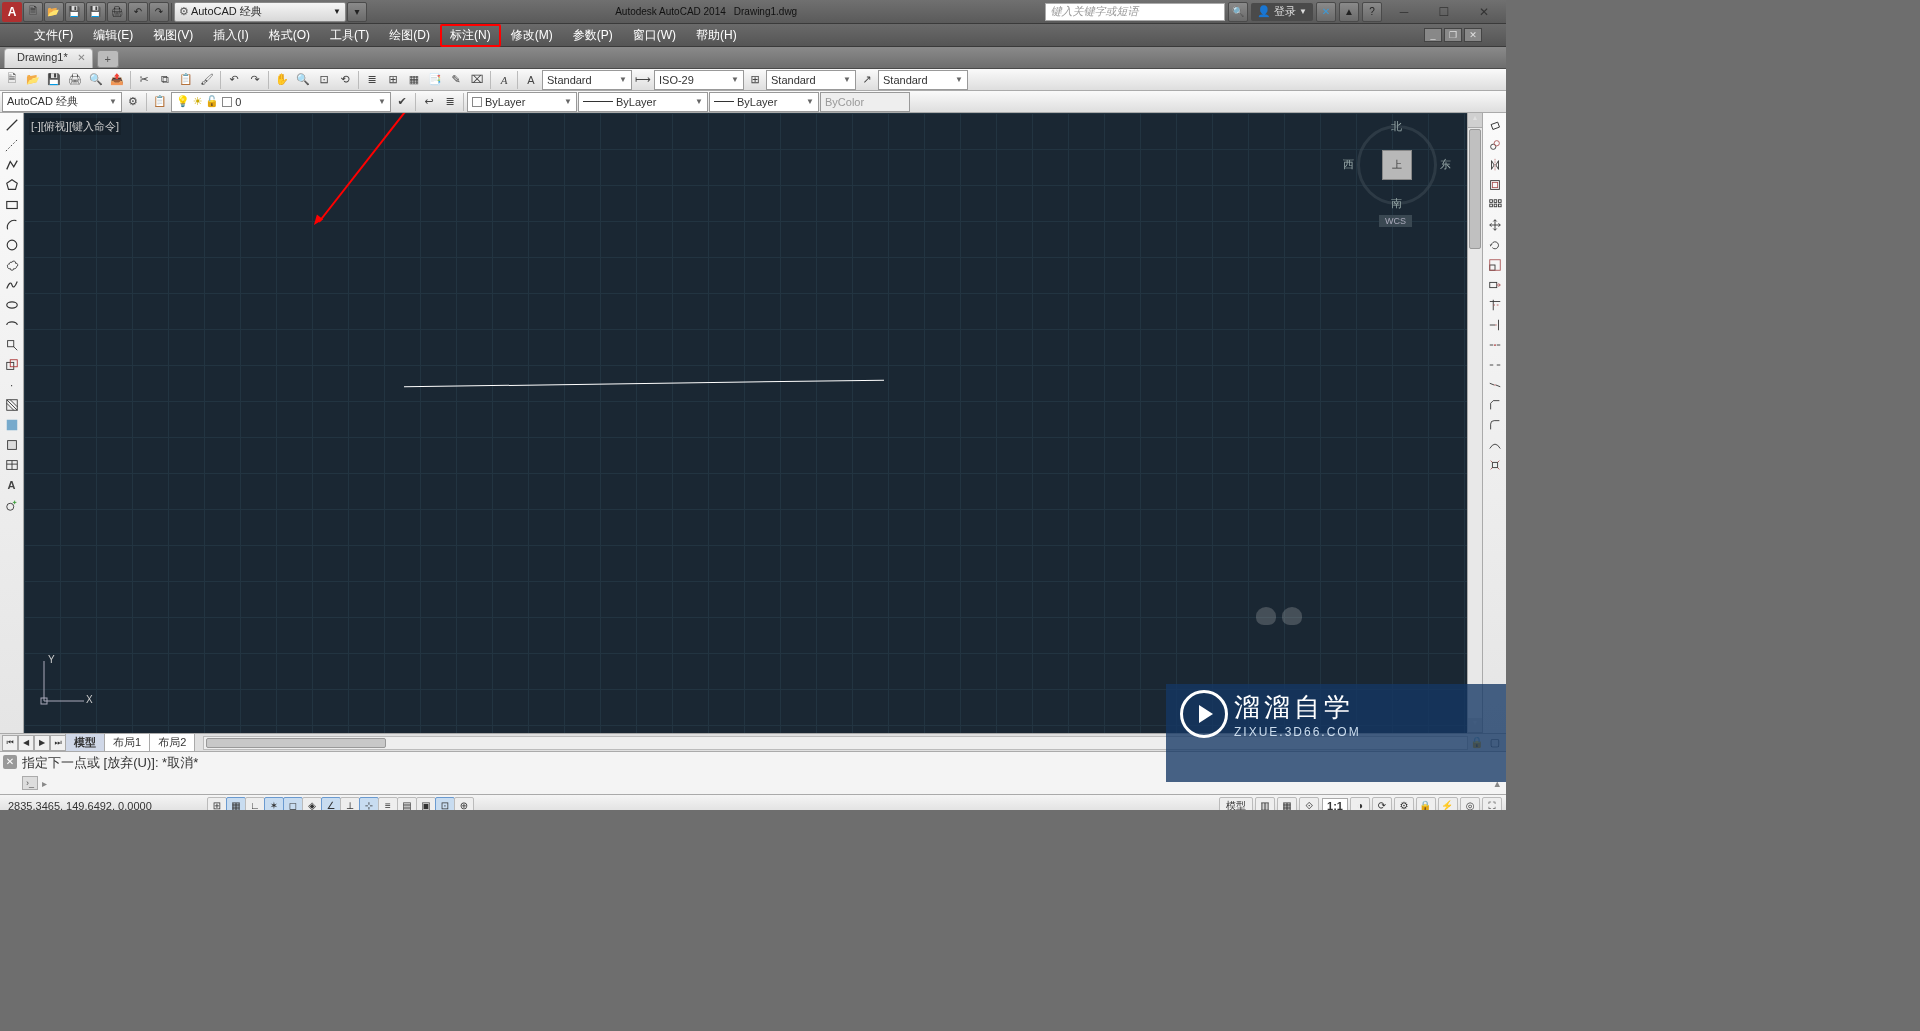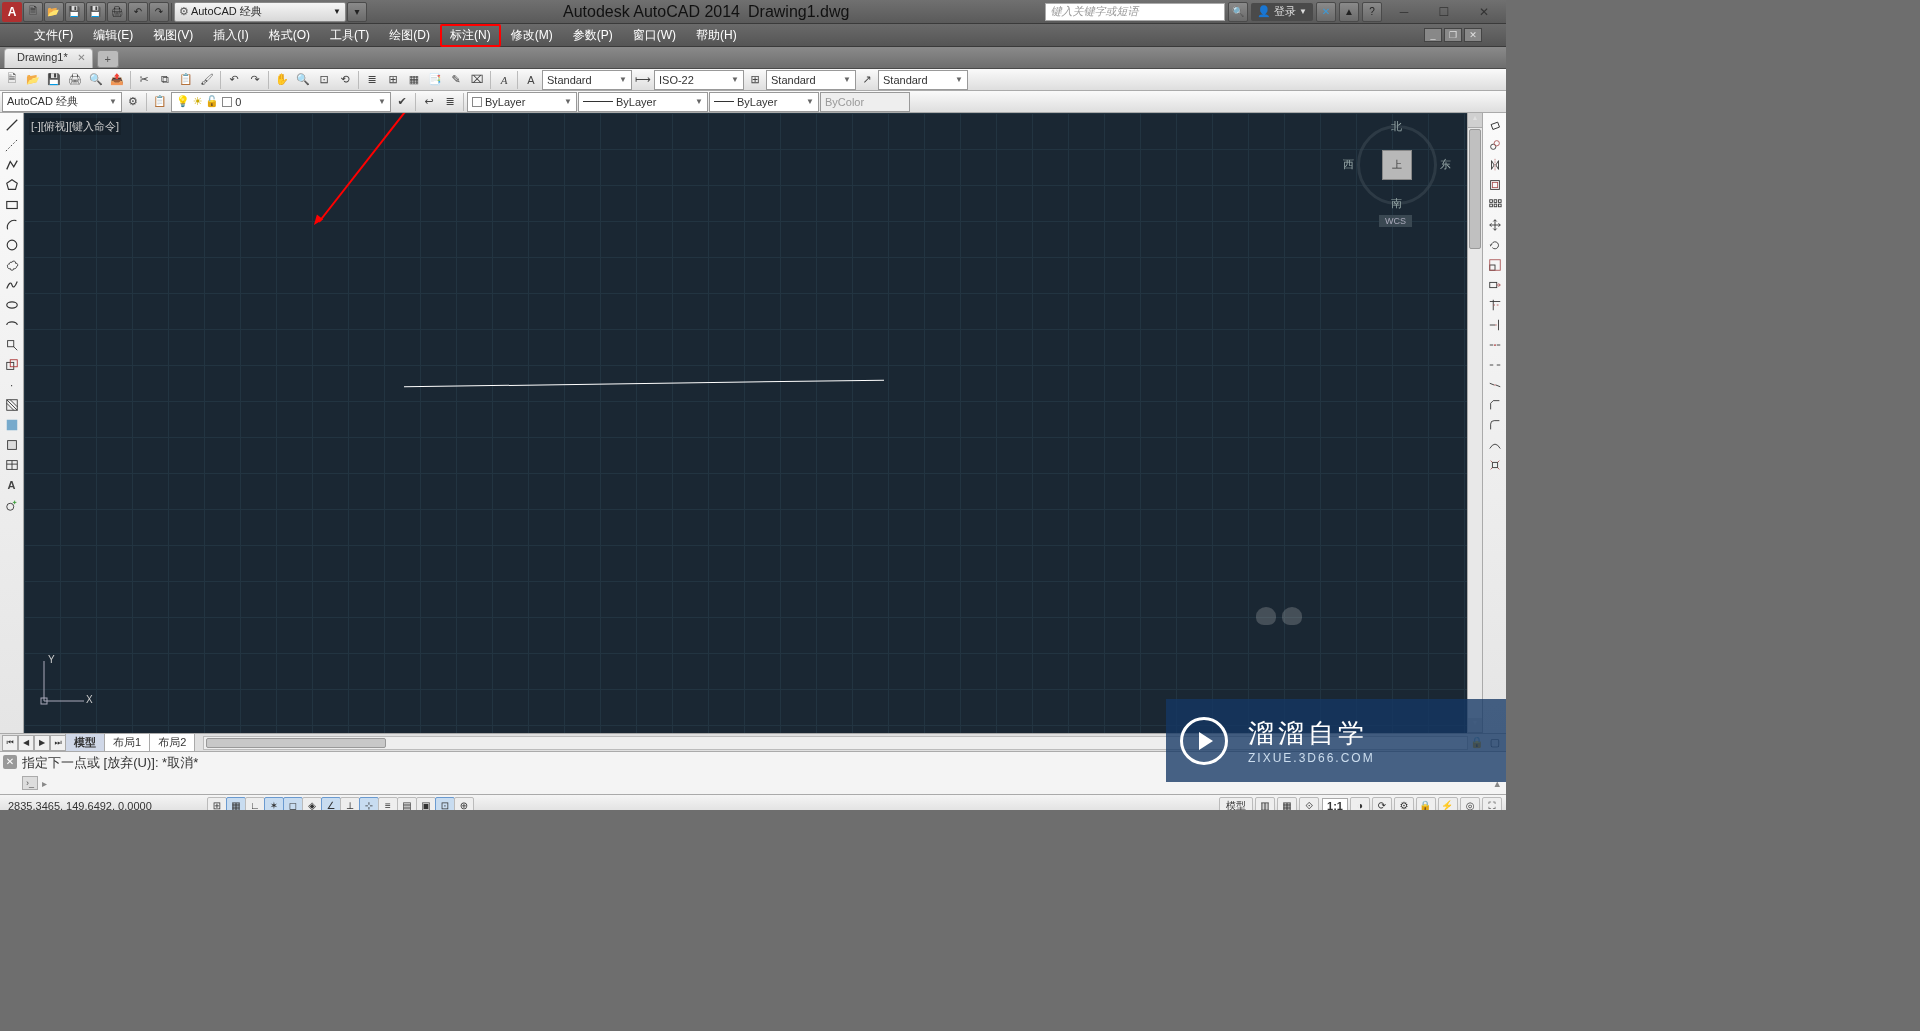--- a/index.html
+++ b/index.html
@@ -7,21 +7,21 @@
 
 
 .titlebar { height:24px; background:linear-gradient(#707070,#5a5a5a); display:flex; align-items:center; gap:2px; padding:0 2px; border-bottom:1px solid #3a3a3a;}
 .titlebar .tb-left { display:flex; align-items:center; gap:1px; }
 .titlebar .app-icon { width:20px; height:20px; background:#b03030; border-radius:2px; display:flex; align-items:center; justify-content:center; font-weight:bold; color:#fff; font-size:12px;}
 .tb-btn { width:20px; height:20px; border:1px solid #4a4a4a; background:linear-gradient(#8a8a8a,#6a6a6a); border-radius:2px; display:flex;align-items:center;justify-content:center;font-size:10px;color:#222;}
 .tb-sep { width:1px; height:18px; background:#4a4a4a; margin:0 1px;}
 .workspace-dd { height:20px; background:linear-gradient(#f5f5f5,#d8d8d8); border:1px solid #888; border-radius:2px; display:flex; align-items:center; padding:0 4px; gap:2px; width:172px; color:#222;}
 .workspace-dd .gear { color:#555;}
 .workspace-dd .arrow { margin-left:auto; font-size:8px;}
-.title-center { flex:1; text-align:center; font-size:16px; color:#111; display:flex; justify-content:center; gap:8px;}
+.title-center { flex:1; text-align:center; font-size:10px; color:#111; display:flex; justify-content:center; gap:8px;}
 .search-box { width:180px; height:18px; background:#fff; border:1px solid #aaa; display:flex; align-items:center; padding:0 4px; font-style:italic; color:#999; font-size:11px;}
 .tb-right { display:flex; align-items:center; gap:3px;}
 .signin { height:18px; display:flex; align-items:center; padding:0 6px; color:#ddd; background:#4a4a4a; border-radius:2px; gap:3px; font-size:11px;}
 .win-controls { display:flex; gap:0; margin-left:auto;}
 .win-ctrl { width:40px; height:22px; display:flex;align-items:center;justify-content:center;color:#333;font-size:12px;}
 
 
 .menubar { height:23px; background:linear-gradient(#6a6a6a,#555); display:flex; align-items:center; padding:0 24px; gap:0; border-bottom:1px solid #3a3a3a;}
 .menu-item { padding:3px 10px; color:#fff; font-size:12px; border-radius:2px;}
 .menu-item.hl { border:2px solid #ff0000; padding:1px 8px;}
@@ -84,21 +84,21 @@
 
 .statusbar { height:22px; background:linear-gradient(#f5f5f5,#dcdcdc); border-top:1px solid #aaa; display:flex; align-items:center; font-size:11px; color:#333; padding:0 4px; gap:4px;}
 .sb-coords { width:200px; padding-left:4px;}
 .sb-group { display:flex; gap:0;}
 .sb-btn { width:20px; height:18px; border:1px solid #bbb; background:#eee; display:flex;align-items:center;justify-content:center;font-size:10px; border-radius:2px; margin-left:-1px;}
 .sb-btn.on { background:#c8dcf0; border-color:#6a9ad0;}
 .sb-right { margin-left:auto; display:flex; align-items:center; gap:3px;}
 .scale-txt { background:#fff; border:1px solid #aaa; padding:0 4px; height:16px; display:flex;align-items:center;font-weight:bold;}
 
 
-.watermark { position:absolute; right:0; bottom:28px; width:340px; height:83px; background:rgba(20,55,100,.78); display:flex; align-items:center; padding:6px 14px; gap:20px; color:#fff;}
+.watermark { position:absolute; right:0; bottom:28px; width:340px; height:98px; background:rgba(20,55,100,.78); display:flex; padding:6px 14px; gap:6px; color:#fff;}
 .watermark .play { width:48px; height:48px; border:3px solid #fff; border-radius:50%; display:flex;align-items:center;justify-content:center;}
 .watermark .play::after { content:""; border-left:14px solid #fff; border-top:9px solid transparent; border-bottom:9px solid transparent; margin-left:4px;}
 .watermark .txt-big { font-size:26px; letter-spacing:4px; font-weight:300;}
 .watermark .txt-small { font-size:12px; letter-spacing:2px; color:#cde;}
 .dots { position:absolute; right:180px; bottom:108px; display:flex; gap:6px;}
 .dot { width:20px; height:18px; background:rgba(200,200,200,.25); border-radius:50% 50% 40% 40%;}
 
 
 .annot-line { position:absolute; background:#ff0000; height:2px; transform-origin:left center;}
 .annot-tip { position:absolute; width:0; height:0; border-right:10px solid #ff0000; border-top:4px solid transparent; border-bottom:4px solid transparent;}
@@ -207,21 +207,21 @@
   <div class="tsep"></div>
   <div class="tbtn" style="font-style:italic;font-family:serif">A</div>
   <div class="tsep"></div>
   <div class="tbtn">A</div>
   <div class="tdd style-dd">
       <span>Standard</span>
       <span class="arr">▼</span>
     </div>
   <div class="tbtn">⟼</div>
   <div class="tdd style-dd">
-      <span>ISO-22</span>
+      <span>ISO-29</span>
       <span class="arr">▼</span>
     </div>
   <div class="tbtn">⊞</div>
   <div class="tdd style-dd">
       <span>Standard</span>
       <span class="arr">▼</span>
     </div>
   <div class="tbtn">↗</div>
   <div class="tdd style-dd">
       <span>Standard</span>

